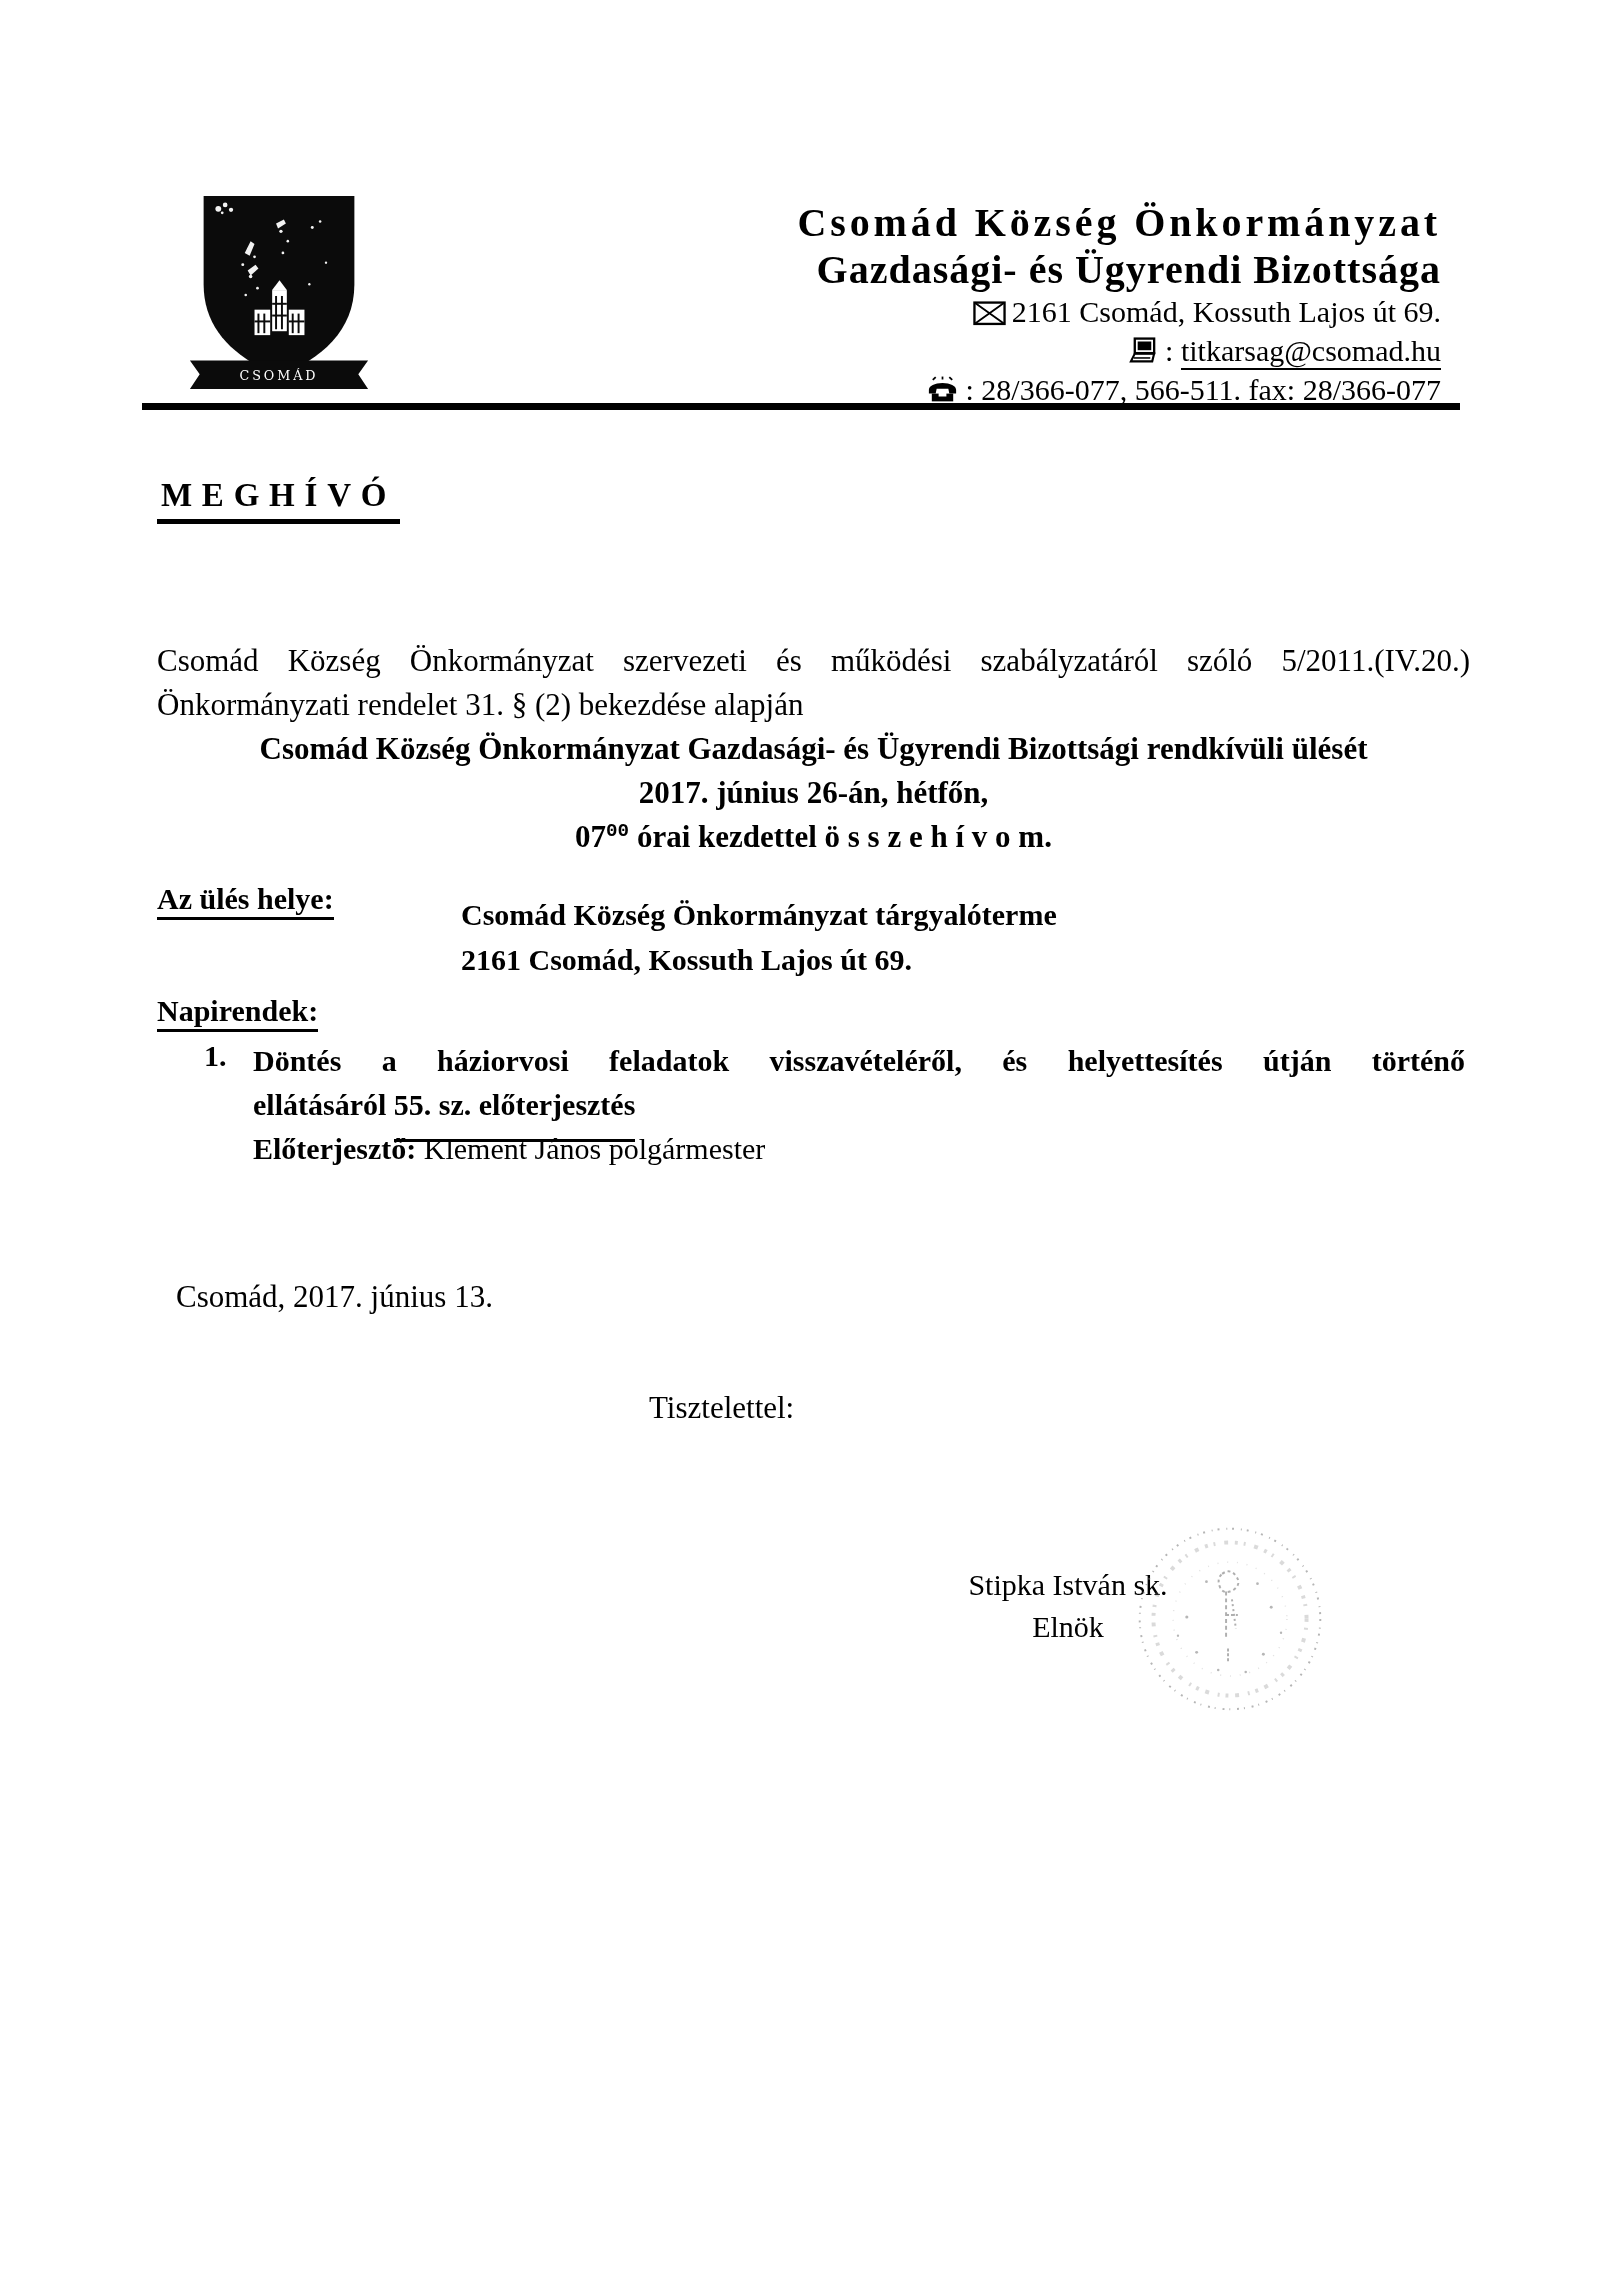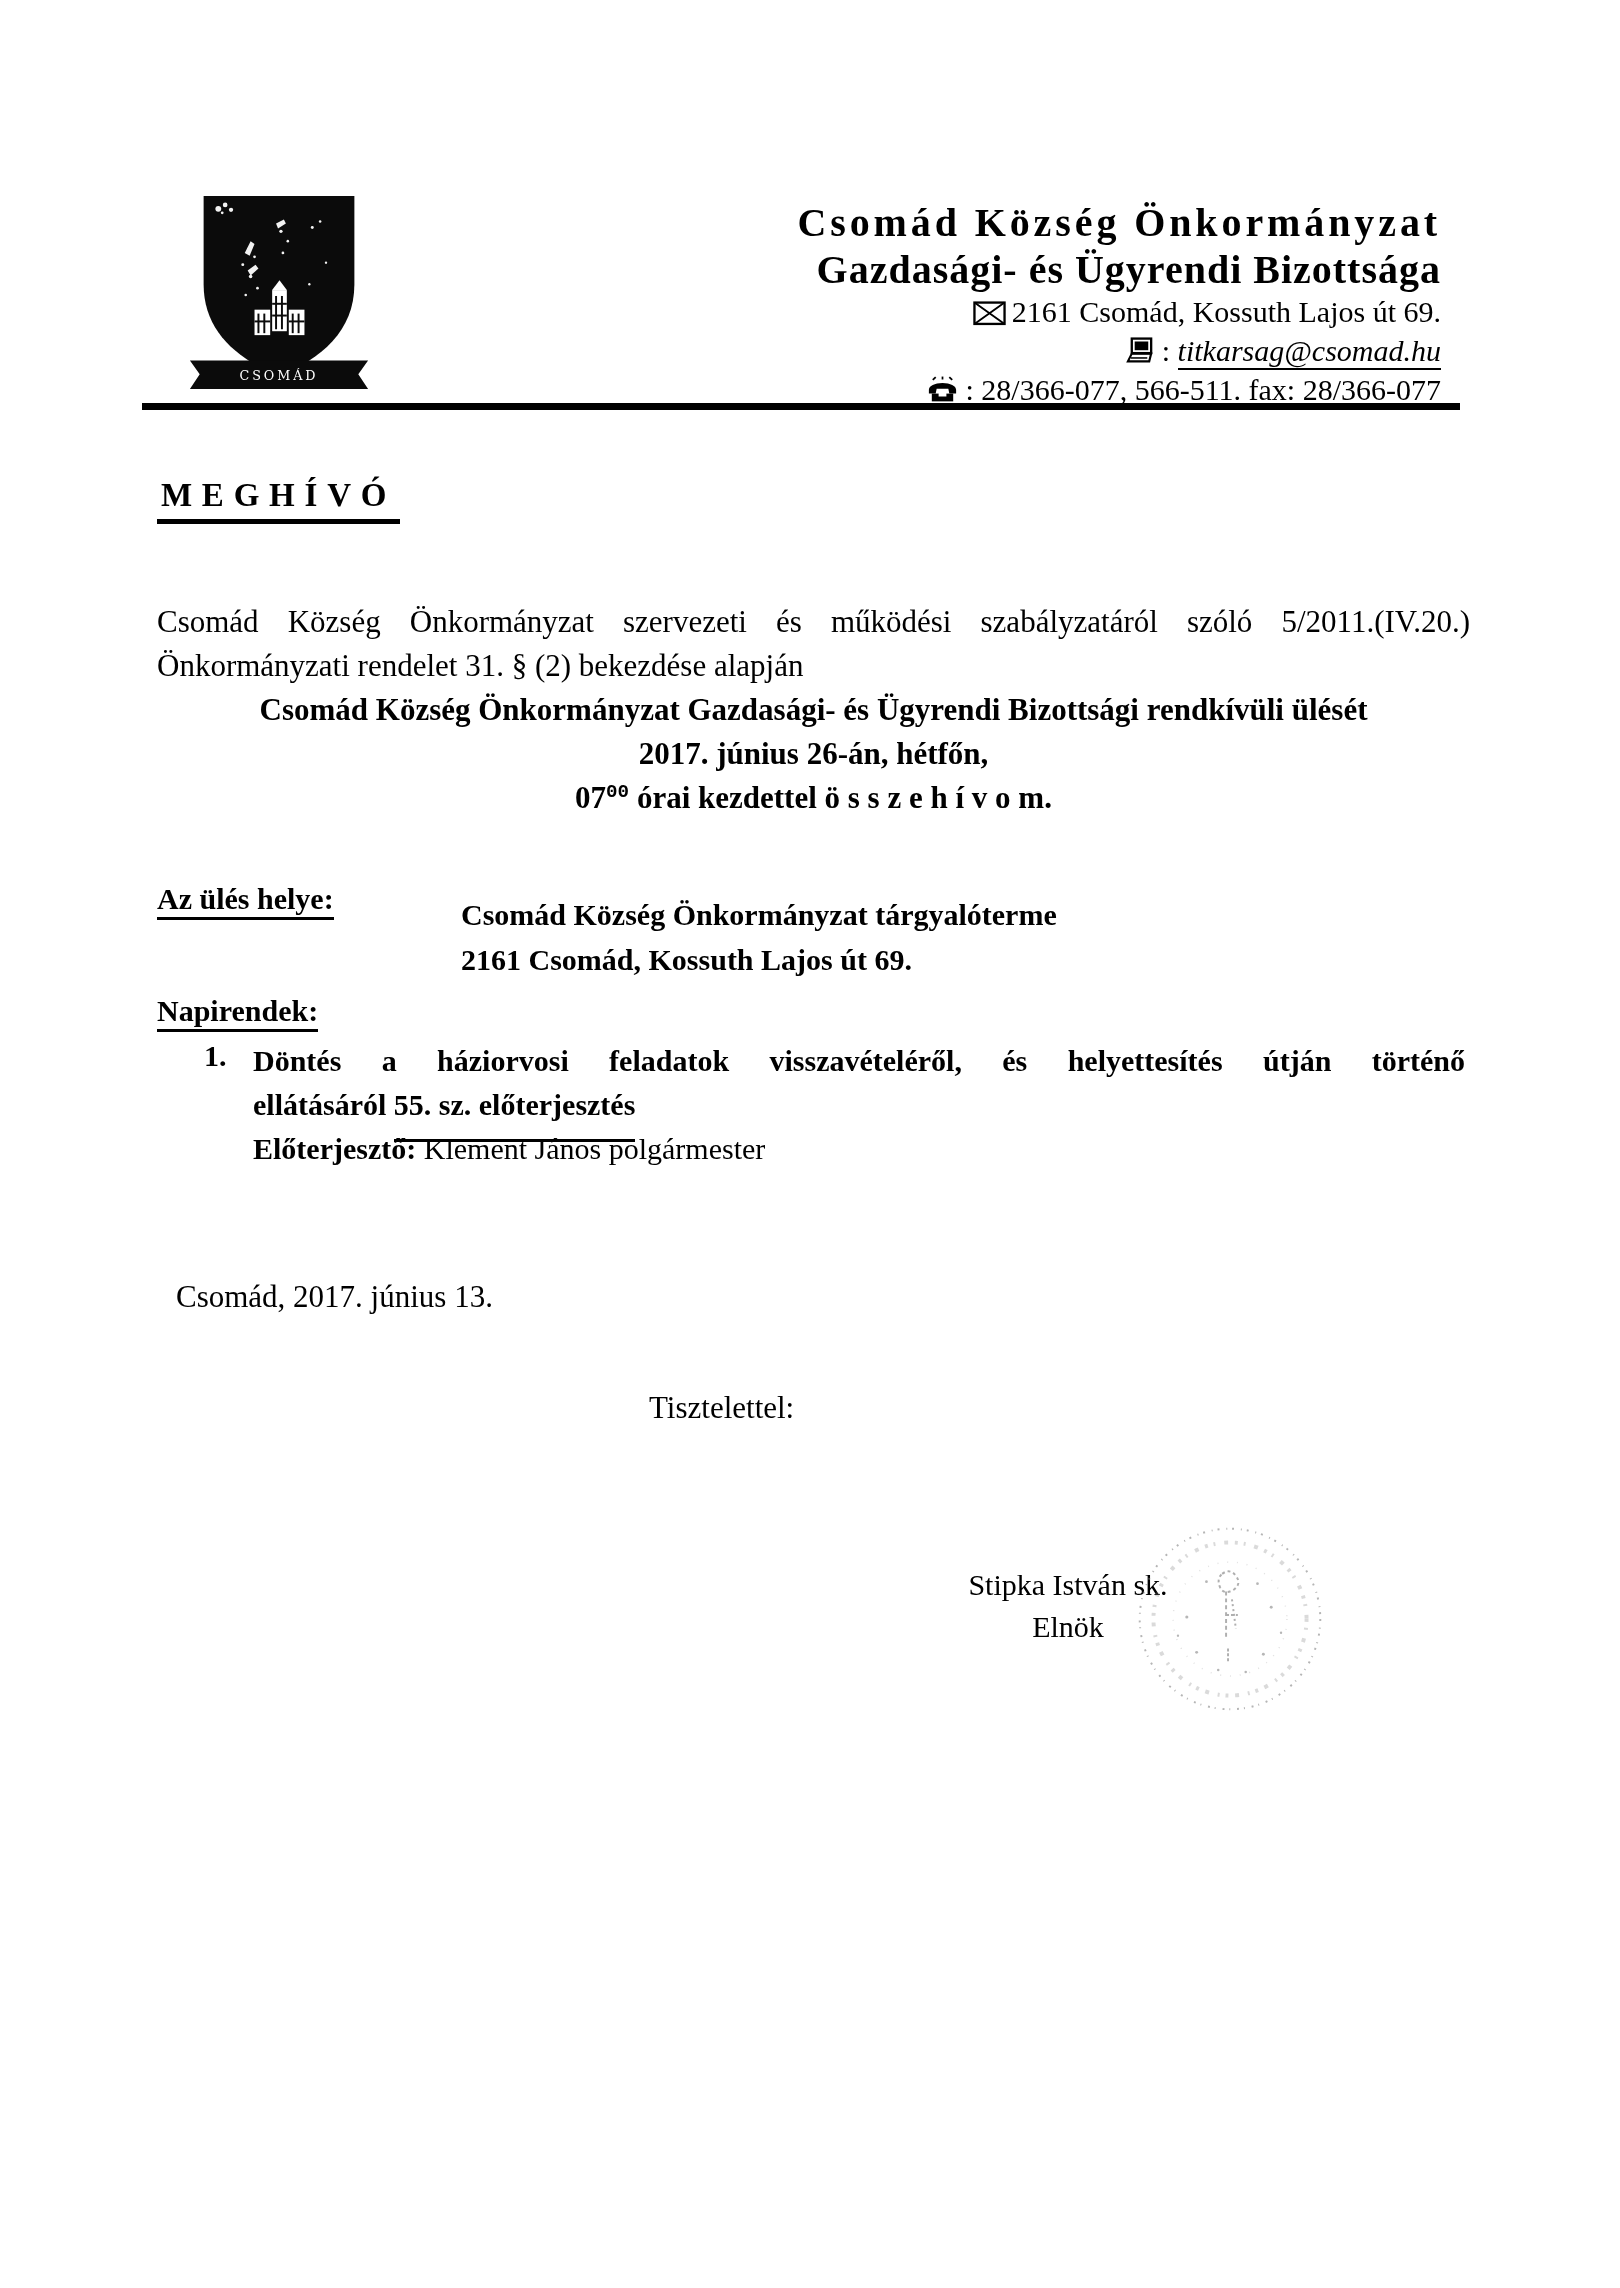--- a/index.html
+++ b/index.html
@@ -13,31 +13,31 @@
     margin:0 auto;
   }
   .abs{position:absolute;}
 
   
   .hdr-text{left:333px;top:200px;width:1108px;text-align:right;}
   .org1{font-size:40px;font-weight:bold;letter-spacing:3.9px;line-height:46px;white-space:nowrap;}
   .org2{font-size:40px;font-weight:bold;letter-spacing:1px;line-height:48px;white-space:nowrap;}
   .hdr-line{font-size:30px;line-height:35px;white-space:nowrap;}
   .hdr-line .ic{display:inline-block;vertical-align:-3.9px;margin-right:5.9px;}
-  .email-u{border-bottom:2px solid #000;padding-bottom:1px;font-style:italic;}
+  .email-u{border-bottom:2px solid #000;padding-bottom:1px;}
 
   .rule{left:142px;top:403px;width:1318px;height:6.9px;background:#000;}
 
   
   .title-wrap{left:157px;top:477px;width:1313px;text-align:left;}
   .title{display:inline-block;font-size:33px;font-weight:bold;letter-spacing:9.8px;
          border-bottom:5.9px solid #000;padding:0 3.9px 4.9px 3.9px;}
 
   
-  .body-block{left:157px;top:600px;width:1313px;font-size:31px;line-height:44px;}
+  .body-block{left:157px;top:639px;width:1313px;font-size:31px;line-height:44px;}
   .stretch{text-align:justify;text-align-last:justify;}
   .b-center{text-align:center;font-weight:bold;}
   .sup{font-size:0.62em;font-weight:bold;position:relative;top:-0.55em;font-family:Liberation Mono, monospace;}
 
   .venue-label{left:157px;top:882px;font-size:30px;font-weight:bold;}
   .u4{border-bottom:3.9px solid #000;padding-bottom:2px;}
   .venue-lines{left:461px;top:892px;width:882px;font-size:30px;font-weight:bold;line-height:45px;}
 
   .agenda-label{left:157px;top:994px;font-size:30px;font-weight:bold;}
   .item-no{left:204px;top:1039px;font-size:30px;font-weight:bold;}

